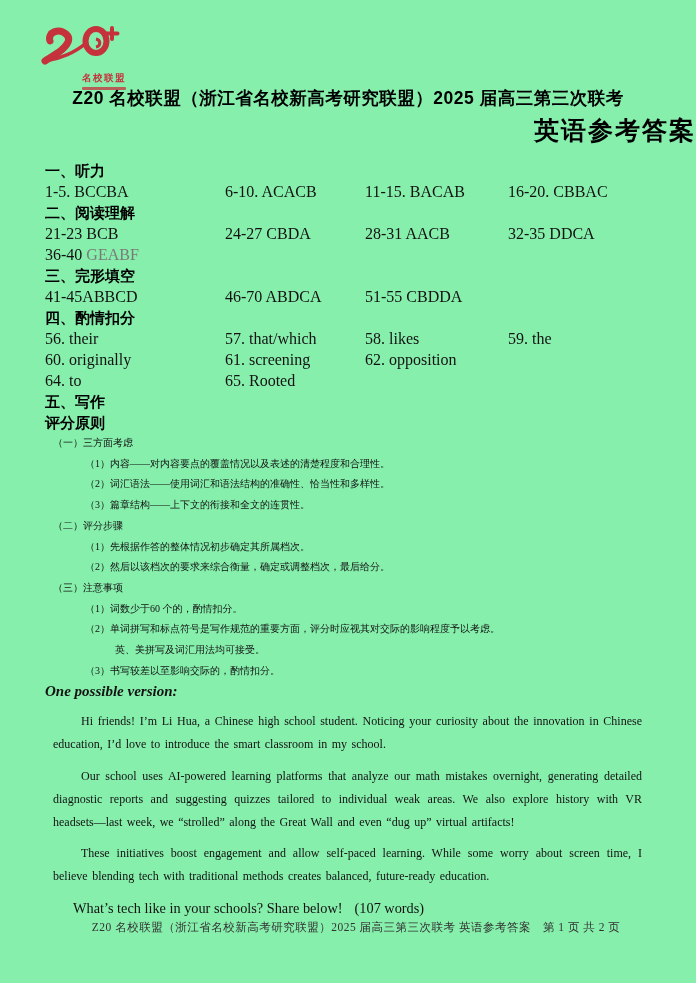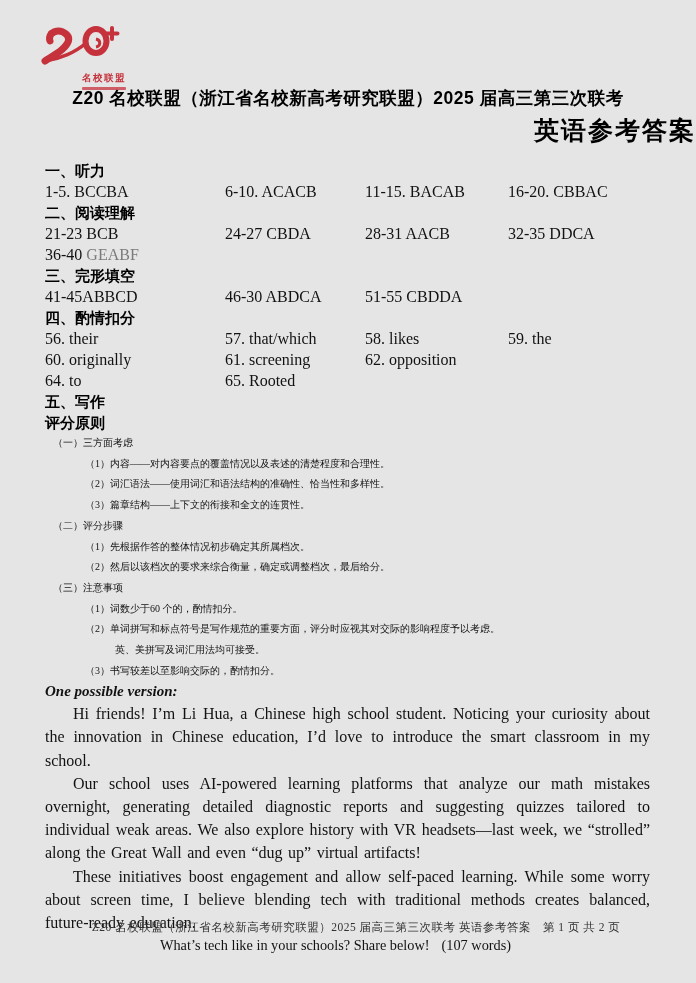--- a/index.html
+++ b/index.html
@@ -1,17 +1,17 @@
 <!DOCTYPE html>
 <html><head>
 <meta charset="utf-8">
 <style>
   html,body { margin:0; padding:0; background:#ffffff; }
   .page {
-    position:relative; width:696px; height:983px; background:#e5e5e5;
+    position:relative; width:696px; height:983px; background:#86efac;
     font-family:"Liberation Serif","DejaVu Serif",serif; color:#121212;
     overflow:hidden; box-sizing:border-box;
   }
   
   .logo { position:absolute; top:26px; left:40px; width:110px; }
   .logo-name {
     font-family:"Liberation Sans","DejaVu Sans",sans-serif;
     font-weight:700; font-size:9.5px; letter-spacing:1.5px;
     color:#c5323c; margin:0 0 2px 42px;
   }
@@ -38,25 +38,25 @@
   }
   .muted { color:#7a7a7a; }
   
   .crit { font-size:10px; line-height:20.7px; }
   .c0 { padding-left:8px; }
   .c1 { padding-left:40px; }
   .c2 { padding-left:70px; }
   .opv { font-size:15px; font-weight:700; font-style:italic; line-height:20.7px; }
   
   .essay p {
-    margin:0; text-align:justify; text-indent:28px;
-    font-size:16px; line-height:23.2px; word-spacing:1.5px;
+    margin:8px; text-align:justify; text-indent:28px;
+    font-size:12px; line-height:23.2px; word-spacing:1.5px;
   }
   .essay-last {
-    display:flex; justify-content:center;
+    display:flex; justify-content:flex-start;
     padding:0 52px 0 28px; font-size:14.3px; line-height:23.2px;gap:12px;
   }
   .footer {
     position:absolute; top:920px; left:16px; right:0; text-align:center;
     font-size:11.5px; color:#333; letter-spacing:.5px;
   }
 </style>
 </head>
 <body>
 
@@ -94,21 +94,21 @@
       <span>28-31 AACB</span>
       <span>32-35 DDCA</span>
     </div>
     <div class="ans-row">
       <span><span>36-40 </span><span class="muted">GEABF</span></span>
     </div>
 
     <div class="sec-h">三、完形填空</div>
     <div class="ans-row">
       <span>41-45ABBCD</span>
-      <span>46-30 ABDCA</span>
+      <span>46-70 ABDCA</span>
       <span>51-55 CBDDA</span>
     </div>
 
     <div class="sec-h">四、酌情扣分</div>
     <div class="ans-row">
       <span>56. their</span>
       <span>57. that/which</span>
       <span>58. likes</span>
       <span>59. the</span>
     </div>

